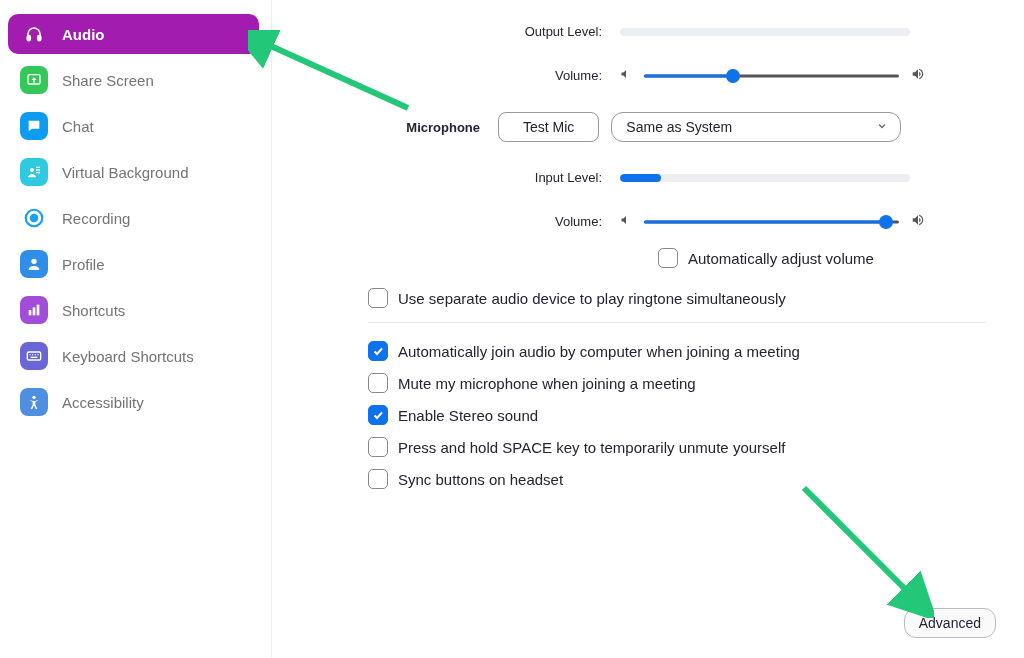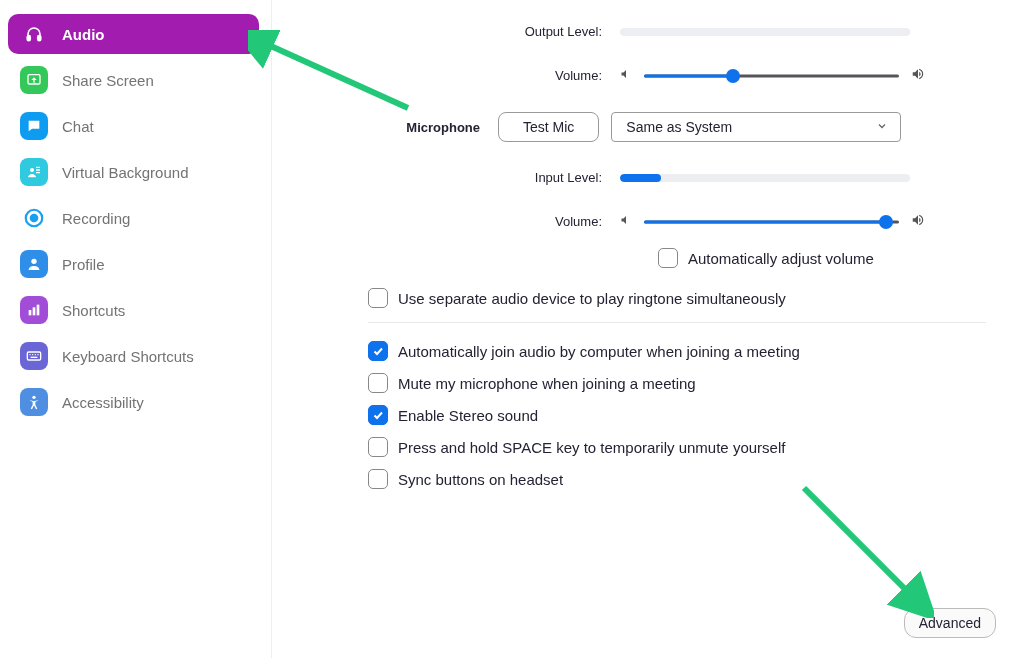--- a/index.html
+++ b/index.html
@@ -72,21 +72,21 @@
     border: 1px solid #999;
     background: #fff;
     border-radius: 8px;
     padding: 6px 24px;
     font-size: 14px;
     cursor: pointer;
     color:#232333;
   }
   .select {
     border: 1px solid #999;
-    border-radius: 4px;
+    border-radius: 12px;
     padding: 6px 30px 6px 14px;
     font-size: 14px;
     background: #fff;
     cursor: pointer;
     position: relative;
     min-width: 290px;
     color:#232333;
   }
   .select .chev {
     position: absolute; right: 12px; top: 50%; transform: translateY(-50%);

